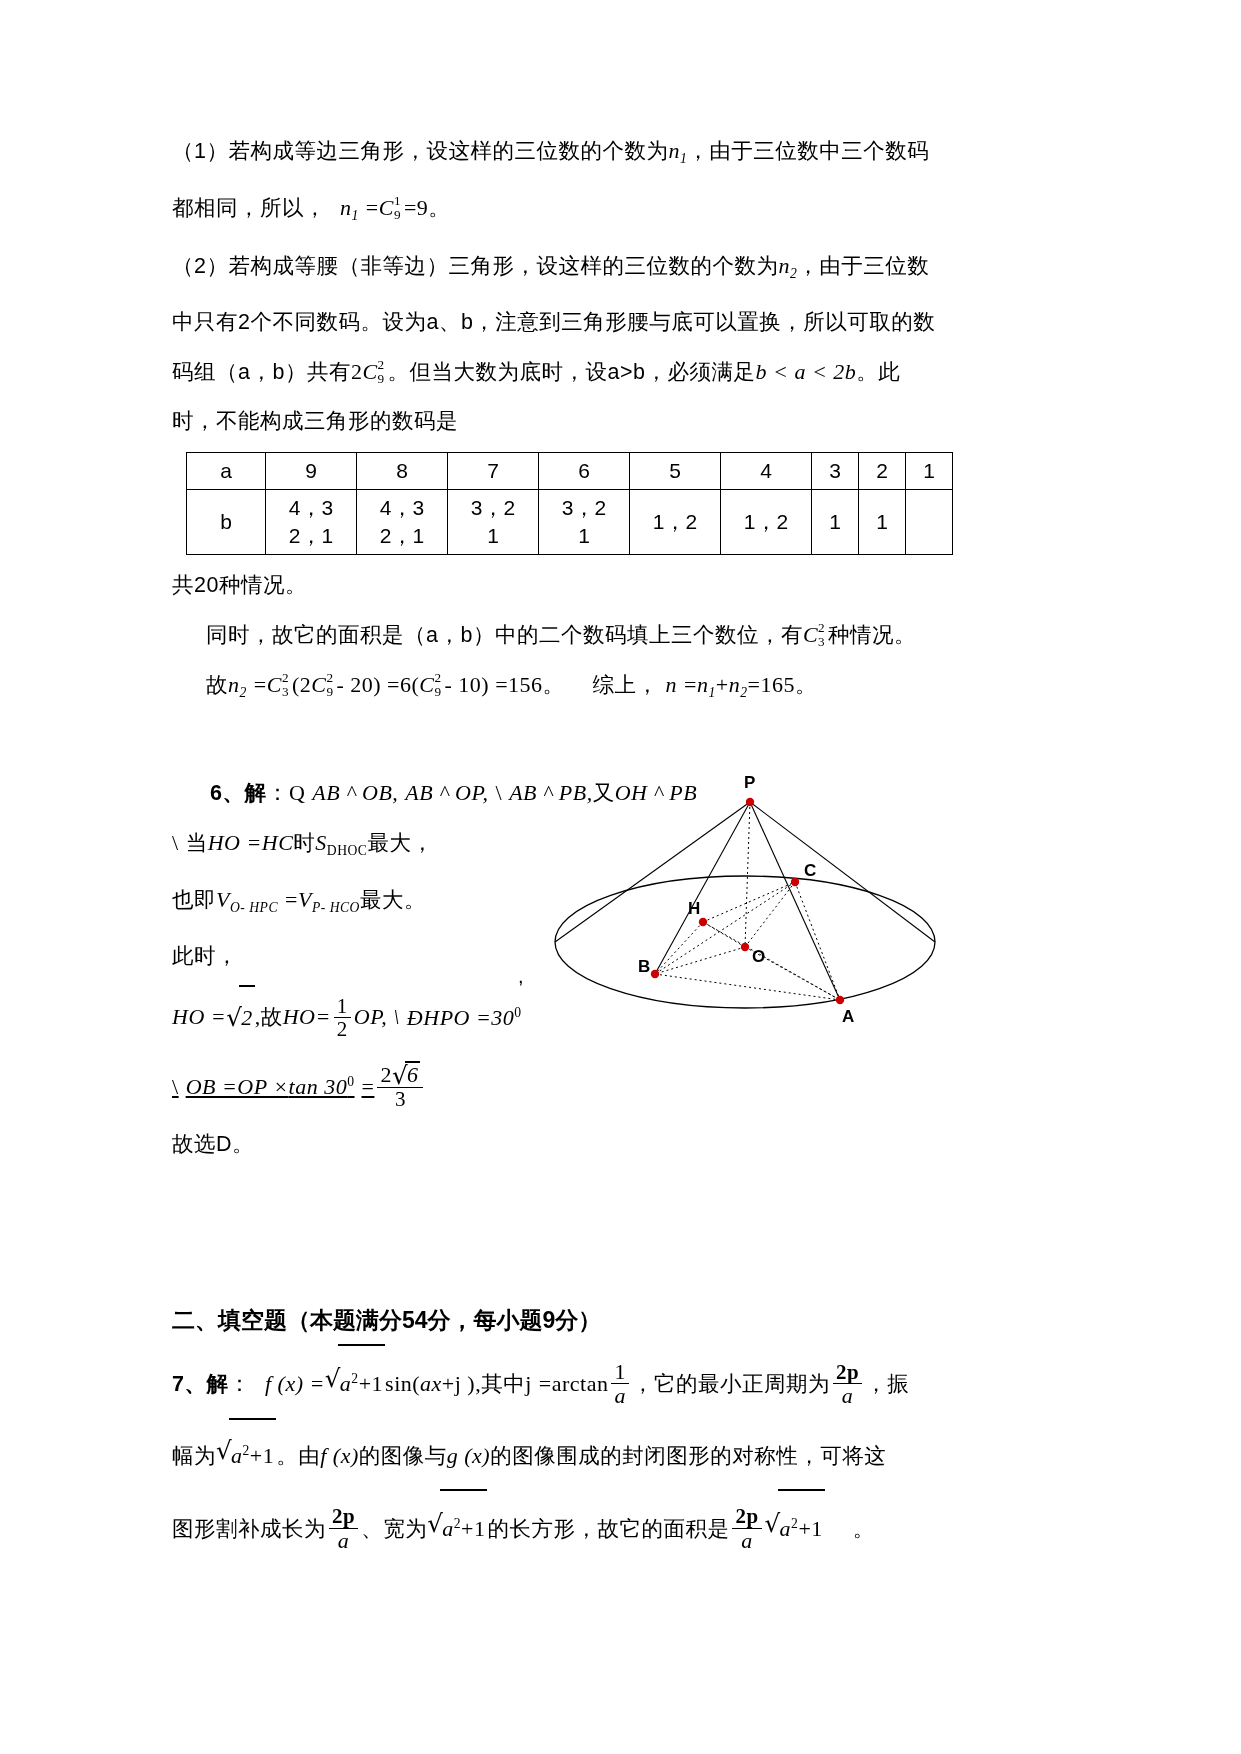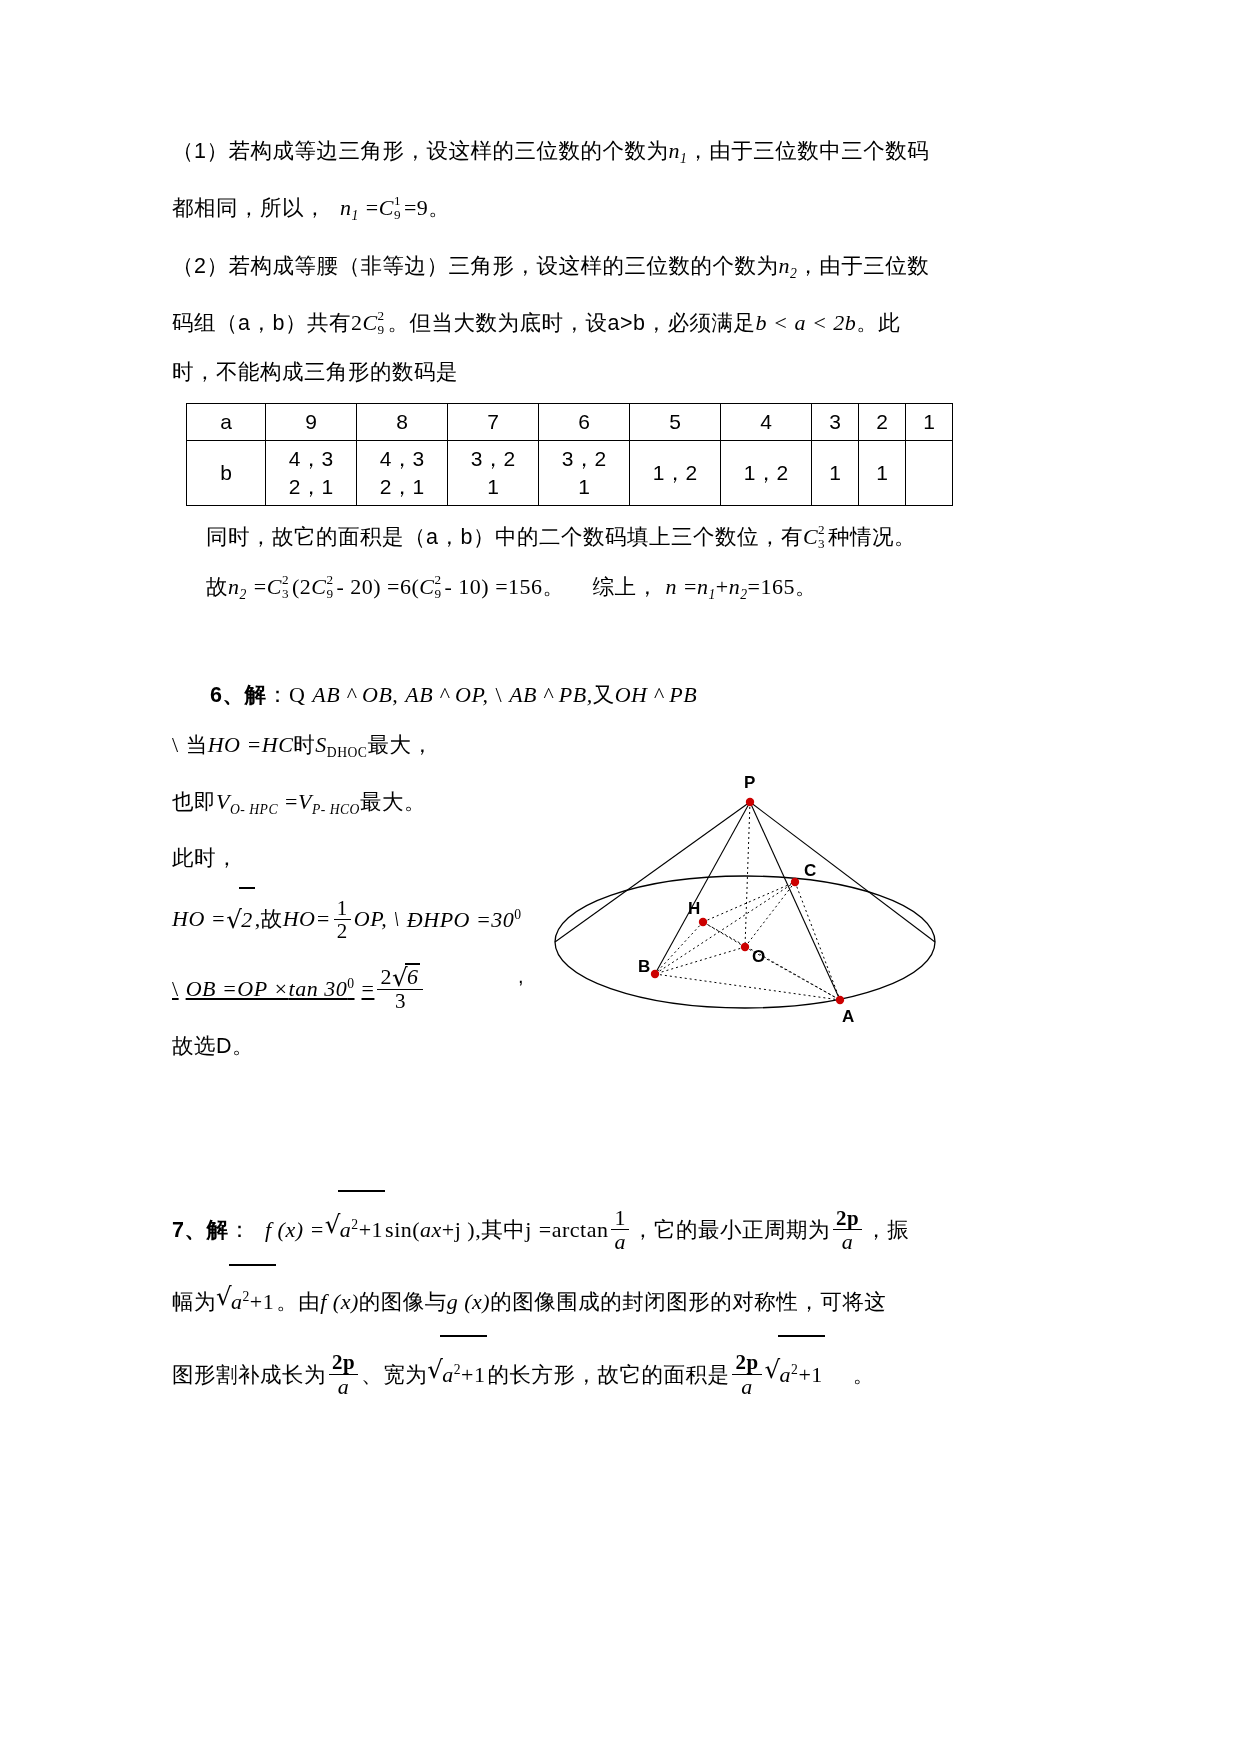--- a/index.html
+++ b/index.html
@@ -172,20 +172,23 @@
     </div>
 
     <div class="ln">
       <span>都相同，所以，</span><span class="gap"></span><span class="m"><span>n</span><span class="sub">1</span><span class="gap-s"></span><span class="mu">=</span><span class="comb"><span>C</span><span class="up">1</span><span class="lo">9</span></span><span class="mu">=</span><span class="mu">9</span></span><span>。</span>
     </div>
 
     <div class="ln">
       <span>（2）若构成等腰（非等边）三角形，设这样的三位数的个数为</span><span class="m"><span>n</span><span class="sub">2</span></span><span>，由于三位数</span>
     </div>
 
+    <div class="ln">
+      <span>中只有2个不同数码。设为a、b，注意到三角形腰与底可以置换，所以可取的数</span>
+    </div>
 
     <div class="ln">
       <span>码组（a，b）共有</span><span class="mu">2</span><span class="comb"><span>C</span><span class="up">2</span><span class="lo">9</span></span><span>。但当大数为底时，设a&gt;b，必须满足</span><span class="m">b &lt; a &lt; 2b</span><span>。此</span>
     </div>
 
     <div class="ln">
       <span>时，不能构成三角形的数码是</span>
     </div>
 
     <table class="grid">
@@ -222,20 +225,23 @@
           </td>
           <td class="c-w5">1，2</td>
           <td class="c-w6">1，2</td>
           <td class="c-w7">1</td>
           <td class="c-w8">1</td>
           <td class="c-w9"></td>
         </tr>
       </tbody>
     </table>
 
+    <div class="ln">
+      <span>共20种情况。</span>
+    </div>
 
     <div class="ln indent2">
       <span>同时，故它的面积是（a，b）中的二个数码填上三个数位，有</span><span class="comb"><span>C</span><span class="up">2</span><span class="lo">3</span></span><span>种情况。</span>
     </div>
 
     <div class="ln indent2">
       <span>故</span><span class="m"><span>n</span><span class="sub">2</span><span class="gap-s"></span><span class="mu">=</span><span class="comb"><span>C</span><span class="up">2</span><span class="lo">3</span></span><span class="mu">(2</span><span class="comb"><span>C</span><span class="up">2</span><span class="lo">9</span></span><span class="mu">- 20) =6(</span><span class="comb"><span>C</span><span class="up">2</span><span class="lo">9</span></span><span class="mu">- 10) =156</span></span><span>。</span><span class="gap-l"></span><span>综上，</span><span class="gap-s"></span><span class="m"><span>n</span><span class="gap-s"></span><span class="mu">=</span><span>n</span><span class="sub">1</span><span class="mu">+</span><span>n</span><span class="sub">2</span><span class="mu">=</span><span class="mu">165</span></span><span>。</span>
     </div>
 
     <div style="height:40px"></div>
@@ -264,20 +270,21 @@
     <div class="ln" style="line-height:66px;text-decoration:underline;">
       <span class="mu">\</span><span class="gap-s"></span><span class="m">OB =OP ×</span><span class="m"><span>tan 30</span><span class="supn">0</span></span><span class="gap-s"></span><span class="mu">=</span><span class="frac"><span class="num"><span class="mu">2</span><span class="rad"><span class="tick">√</span><span class="bar">6</span></span></span><span class="den">3</span></span>
     </div>
 
     <div class="ln">
       <span>故选D。</span>
     </div>
 
     <div style="height:118px"></div>
 
+    <div class="sect-title">二、填空题（本题满分54分，每小题9分）</div>
 
     <div class="ln" style="line-height:66px;">
       <span class="bold">7、</span><span class="bold">解</span><span class="mu">：</span><span class="gap"></span><span class="m">f (x) =</span><span class="rad"><span class="tick">√</span><span class="bar"><span>a</span><span class="supn">2</span><span class="mu">+1</span></span></span><span class="mu">sin(</span><span class="m">ax</span><span class="mu">+j  ),</span><span>其中</span><span class="mu">j</span><span class="gap-s"></span><span class="mu">=arctan</span><span class="frac"><span class="num mu">1</span><span class="den m">a</span></span><span>，它的最小正周期为</span><span class="frac"><span class="num bold">2p</span><span class="den m">a</span></span><span>，振</span>
     </div>
 
     <div class="ln" style="line-height:62px;">
       <span>幅为</span><span class="rad"><span class="tick">√</span><span class="bar"><span>a</span><span class="supn">2</span><span class="mu">+1</span></span></span><span>。由</span><span class="m">f (x)</span><span>的图像与</span><span class="m">g (x)</span><span>的图像围成的封闭图形的对称性，可将这</span>
     </div>
 
     <div class="ln" style="line-height:66px;">

